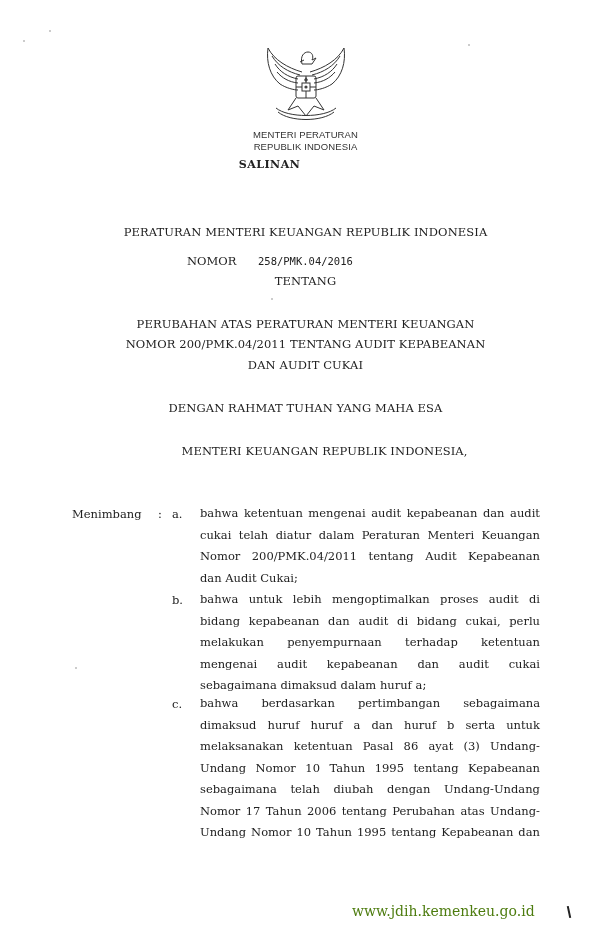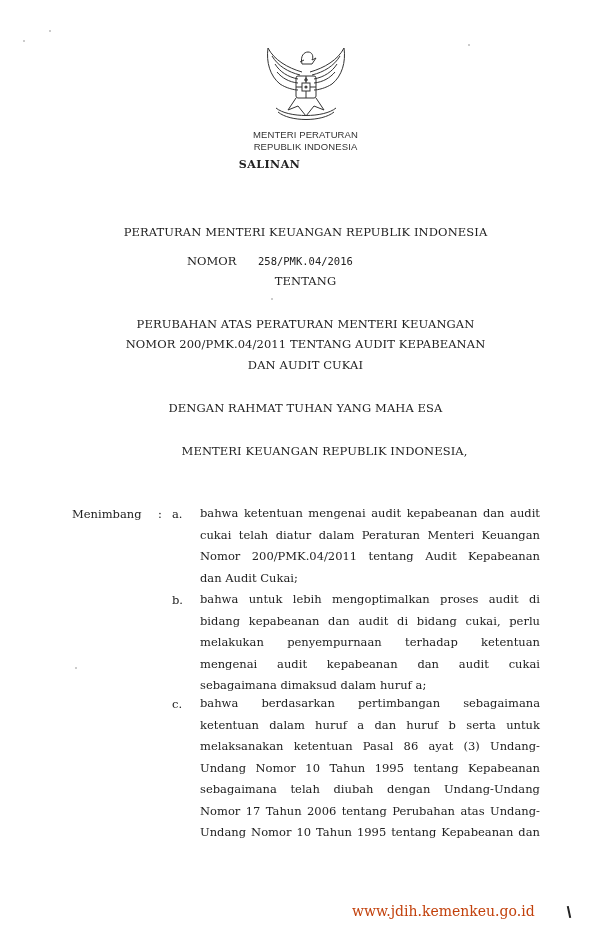--- a/index.html
+++ b/index.html
@@ -13,21 +13,21 @@
              font-weight:bold; font-size:11px; letter-spacing:0.5px; color:#222; }
   .center { left:0; width:611px; text-align:center; font-size:11.5px; letter-spacing:0.1px; }
   .nomor-label { left:187px; top:254px; font-size:11.5px; }
   .nomor-value { left:258px; top:255px; font-family:"DejaVu Sans Mono","Liberation Mono",monospace; font-size:10.5px; }
   .menimbang { left:72px; top:507px; font-size:11.5px; }
   .colon { left:158px; top:507px; font-size:11.5px; }
   .letter { left:172px; font-size:11.5px; }
   .item { left:200px; width:340px; font-size:11.5px; line-height:21.5px; text-align:justify; }
   .item .ln { display:block; text-align:justify; text-align-last:justify; height:21.5px; white-space:nowrap; }
   .item .ln.last { text-align-last:left; }
-  .footer-link { left:352px; top:903px; font-family:"DejaVu Serif","Liberation Serif",serif; font-size:14px; color:#c2410c; }
+  .footer-link { left:352px; top:903px; font-family:"DejaVu Serif","Liberation Serif",serif; font-size:14px; color:#4d7c0f; }
   .speck { position:absolute; width:2px; height:2px; background:#bbb; border-radius:50%; }
   .mark { left:568px; top:906px; width:2px; height:12px; background:#222; transform:rotate(-12deg); }
 </style>
 </head>
 <body>
 
 <div class="abs emblem">
   <svg width="96" height="82" viewBox="0 0 96 82">
     <g fill="none" stroke="#333" stroke-width="1">
 
@@ -93,21 +93,21 @@
   <span class="ln">bahwa untuk lebih mengoptimalkan proses audit di</span>
   <span class="ln">bidang kepabeanan dan audit di bidang cukai, perlu</span>
   <span class="ln">melakukan penyempurnaan terhadap ketentuan</span>
   <span class="ln">mengenai audit kepabeanan dan audit cukai</span>
   <span class="ln last">sebagaimana dimaksud dalam huruf a;</span>
 </div>
 
 <div class="abs letter" style="top:697px;">c.</div>
 <div class="abs item" style="top:693px;">
   <span class="ln">bahwa berdasarkan pertimbangan sebagaimana</span>
-  <span class="ln">ketentuan dalam huruf a dan huruf b serta untuk</span>
+  <span class="ln">dimaksud huruf huruf a dan huruf b serta untuk</span>
   <span class="ln">melaksanakan ketentuan Pasal 86 ayat (3) Undang-</span>
   <span class="ln">Undang Nomor 10 Tahun 1995 tentang Kepabeanan</span>
   <span class="ln">sebagaimana telah diubah dengan Undang-Undang</span>
   <span class="ln">Nomor 17 Tahun 2006 tentang Perubahan atas Undang-</span>
   <span class="ln">Undang Nomor 10 Tahun 1995 tentang Kepabeanan dan</span>
 </div>
 
 <a class="abs footer-link">www.jdih.kemenkeu.go.id</a>
 <div class="abs mark"></div>
 

